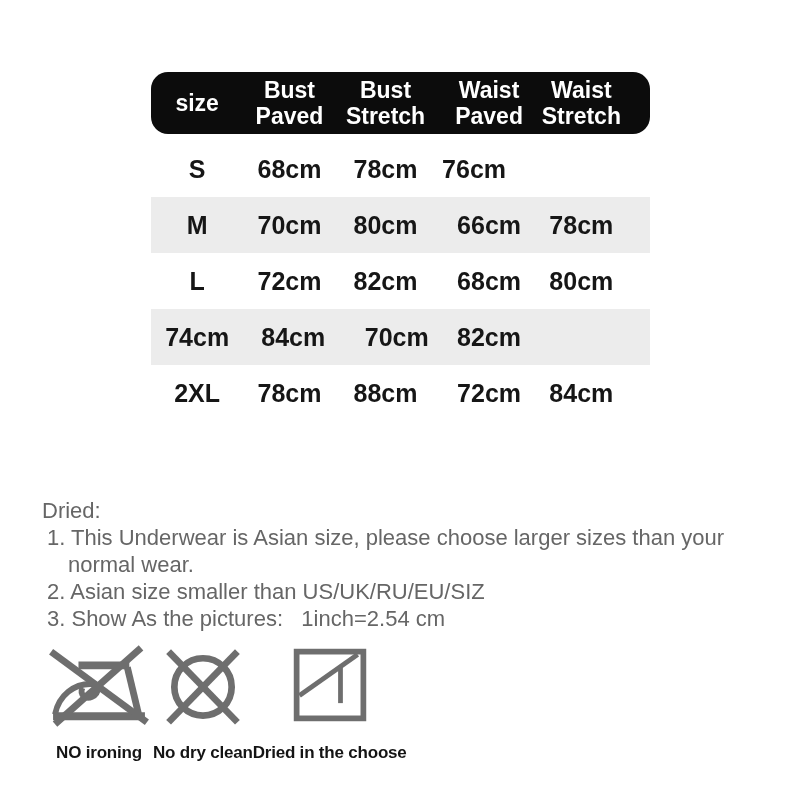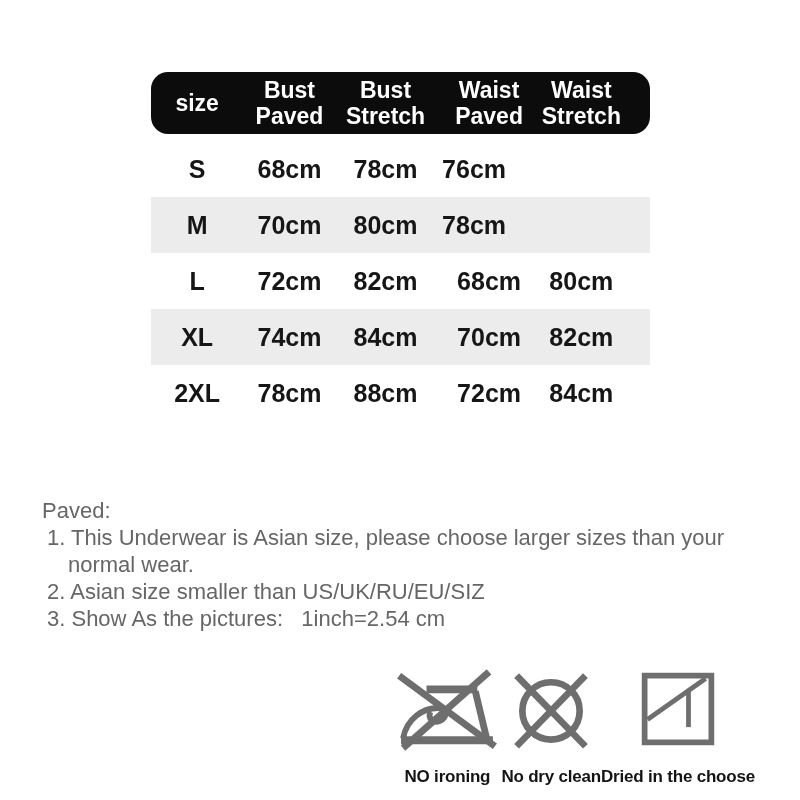--- a/index.html
+++ b/index.html
@@ -35,22 +35,22 @@
   
   .notes {
     position: absolute; left: 40px; top: 497px; width: 740px;
     color: #666666; font-size: 22px; line-height: 27px;
   }
   .notes-title { padding-left: 2px; }
   .note-item { padding-left: 28px; text-indent: -21px; white-space: pre-line; }
 
   
   .care-row {
-    position: absolute; left: 45px; right: 45px; top: 666px;
-    display: flex; justify-content: flex-end; align-items: flex-start;
+    position: absolute; left: 45px; right: 45px; top: 642px;
+    display: flex; justify-content: flex-start; align-items: flex-start;
   }
   .care-item { display: flex; flex-direction: column; align-items: center; }
   .care-glyph { height: 86px; display: flex; align-items: center; justify-content: center; }
   .care-glyph svg { display: block; }
   .care-label {
     margin-top: 15px; font-size: 17px; font-weight: bold; color: #141414;
     white-space: nowrap; letter-spacing: -0.2px;
   }
   .stroke { fill: none; stroke: #6e6e6e; }
 </style>
@@ -75,48 +75,48 @@
       <div class="tr">
         <div class="td c1">S</div>
         <div class="td c2">68cm</div>
         <div class="td c3">78cm</div>
         <div class="td c5">76cm</div>
       </div>
       <div class="tr alt">
         <div class="td c1">M</div>
         <div class="td c2">70cm</div>
         <div class="td c3">80cm</div>
+        <div class="td c4">66cm</div>
         <div class="td c5">78cm</div>
       </div>
       <div class="tr">
         <div class="td c1">L</div>
         <div class="td c2">72cm</div>
         <div class="td c3">82cm</div>
         <div class="td c4">68cm</div>
         <div class="td c5">80cm</div>
       </div>
       <div class="tr alt">
-        <div class="td c1">XL</div>
         <div class="td c2">74cm</div>
         <div class="td c3">84cm</div>
         <div class="td c4">70cm</div>
         <div class="td c5">82cm</div>
       </div>
       <div class="tr">
         <div class="td c1">2XL</div>
         <div class="td c2">78cm</div>
         <div class="td c3">88cm</div>
         <div class="td c4">72cm</div>
         <div class="td c5">84cm</div>
       </div>
     </div>
   </div>
 
   <div class="notes">
-    <div class="notes-title">Paved:</div>
+    <div class="notes-title">Dried:</div>
     <div class="note-item">1. This Underwear is Asian size, please choose larger sizes than your
 normal wear.</div>
     <div class="note-item">2. Asian size smaller than US/UK/RU/EU/SIZ</div>
     <div class="note-item">3. Show As the pictures:&nbsp;&nbsp; 1inch=2.54 cm</div>
   </div>
 
   <div class="care-row">
 
     <div class="care-item">
       <span class="care-glyph">

